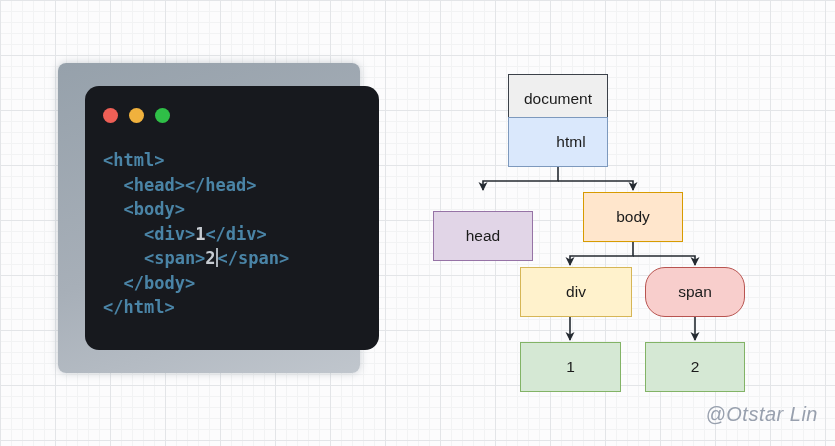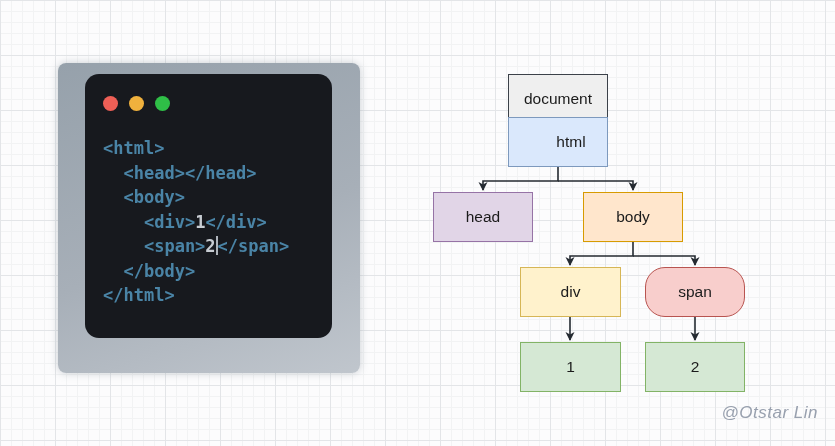--- a/index.html
+++ b/index.html
@@ -16,21 +16,21 @@
   }
 
   
   .editor-frame{
     position:absolute;left:58px;top:63px;width:302px;height:310px;
     border-radius:8px;
     background:linear-gradient(160deg,#96a1ab 0%,#a7afb8 55%,#c0c6cd 100%);
     box-shadow:0 0 8px rgba(140,150,160,.45);
   }
   .editor-window{
-    position:absolute;left:27px;top:11px;width:247px;height:264px;
+    position:absolute;left:27px;top:23px;width:294px;height:264px;
     border-radius:14px;background:#17191e;
   }
   .traffic-lights{position:absolute;left:18px;top:22px;display:flex;gap:11px;}
   .light{width:15px;height:15px;border-radius:50%;display:inline-block;}
   .code{
     position:absolute;left:18px;top:62px;margin:0;
     font-family:"DejaVu Sans Mono","Liberation Mono",monospace;
     font-size:17px;line-height:24.5px;font-weight:600;
     white-space:pre;
   }
@@ -40,28 +40,28 @@
   .edges{position:absolute;left:0;top:0;width:835px;height:446px;pointer-events:none;}
   .node{
     position:absolute;width:100px;height:50px;box-sizing:border-box;
     border:1.5px solid #888;display:flex;align-items:center;justify-content:center;
     font-size:15.5px;color:#1b1b1b;
   }
   .n-document{left:508px;top:46px;margin-top:28px;}
   .n-html{left:508px;top:117px;padding-left:26px;}
   .n-head{left:433px;top:192px;}
   .n-body{left:583px;top:192px;}
-  .n-div{left:520px;top:267px;width:101px;}
+  .n-div{left:520px;top:267px;width:112px;}
   .n-span{left:645px;top:267px;border-radius:20px;}
   .n-one{left:520px;top:342px;width:101px;}
   .n-two{left:645px;top:342px;}
 
   .watermark{
     position:absolute;right:17px;top:403px;
-    font-size:17px;font-style:italic;letter-spacing:.5px;
+    font-size:20px;font-style:italic;letter-spacing:.5px;
   }
 </style>
 </head>
 <body>
 
 <div class="canvas">
 
   <div class="editor-frame">
     <div class="editor-window" style="background-color: rgb(23, 25, 30);">
       <div class="traffic-lights">
@@ -89,21 +89,21 @@
       <path d="M695,317 V340" marker-end="url(#arw)"></path>
     </g>
   </svg>
 
   <div class="node n-document" style="background-color: rgb(239, 239, 239); border-color: rgb(59, 65, 73);">
     <span>document</span>
   </div>
   <div class="node n-html" style="background-color: rgb(218, 232, 252); border-color: rgb(125, 153, 189);">
     <span>html</span>
   </div>
-  <div class="node n-head" style="background-color: rgb(225, 213, 231); border-color: rgb(150, 115, 166);">
+  <div class="node n-head" style="background-color: rgb(225, 213, 231); border-color: rgb(150, 115, 166); margin-top: 19px;">
     <span>head</span>
   </div>
   <div class="node n-body" style="background-color: rgb(255, 230, 204); border-color: rgb(215, 155, 0);">
     <span>body</span>
   </div>
   <div class="node n-div" style="background-color: rgb(255, 242, 204); border-color: rgb(214, 182, 86);">
     <span>div</span>
   </div>
   <div class="node n-span" style="background-color: rgb(248, 206, 204); border-color: rgb(184, 84, 80);">
     <span>span</span>

